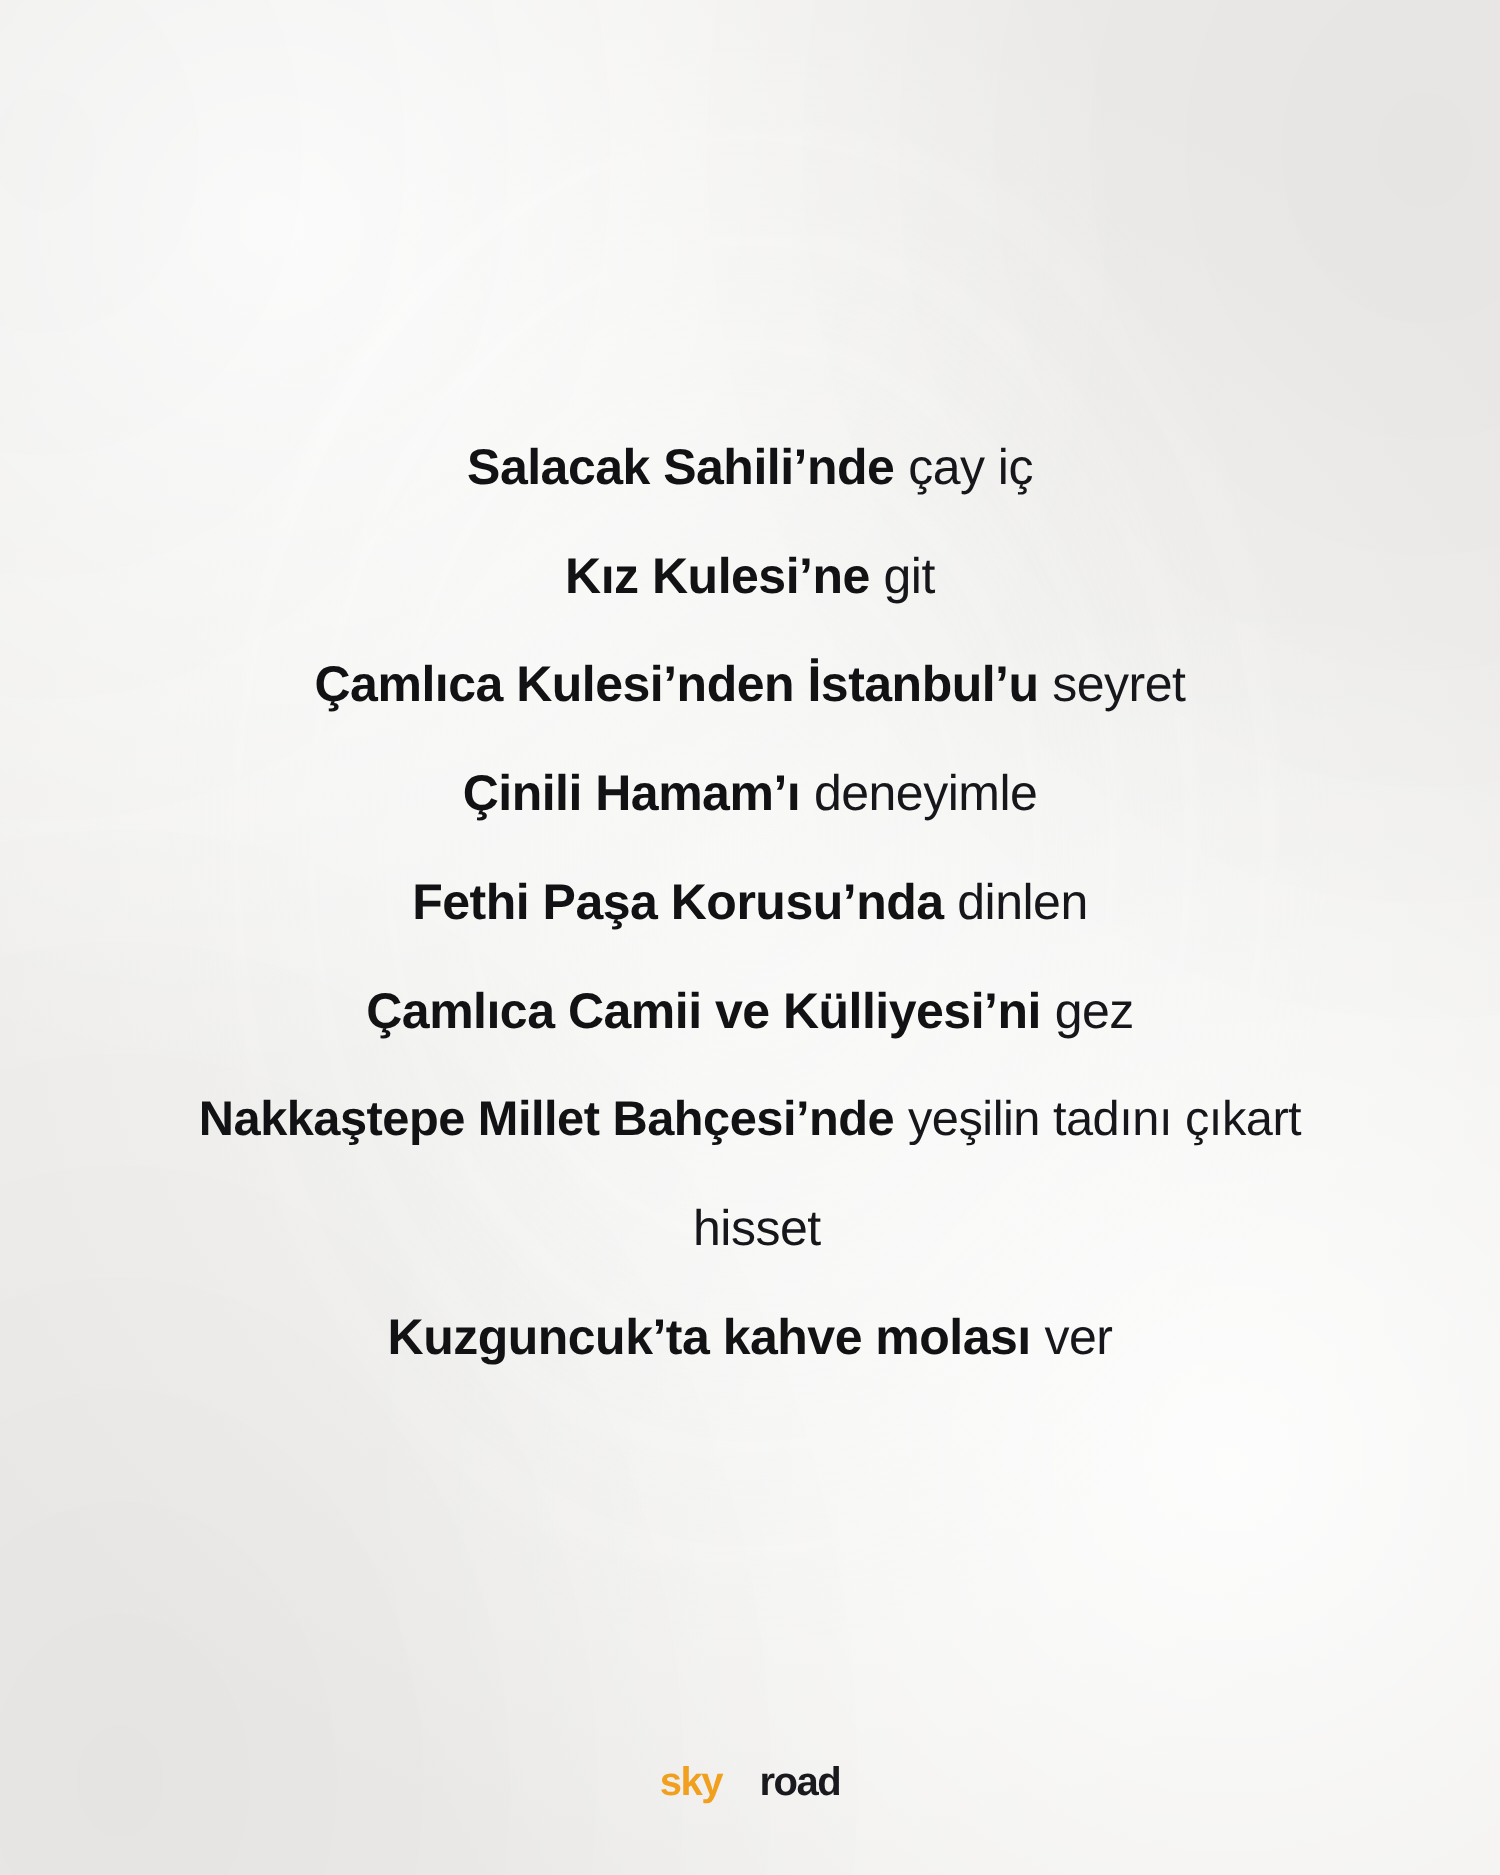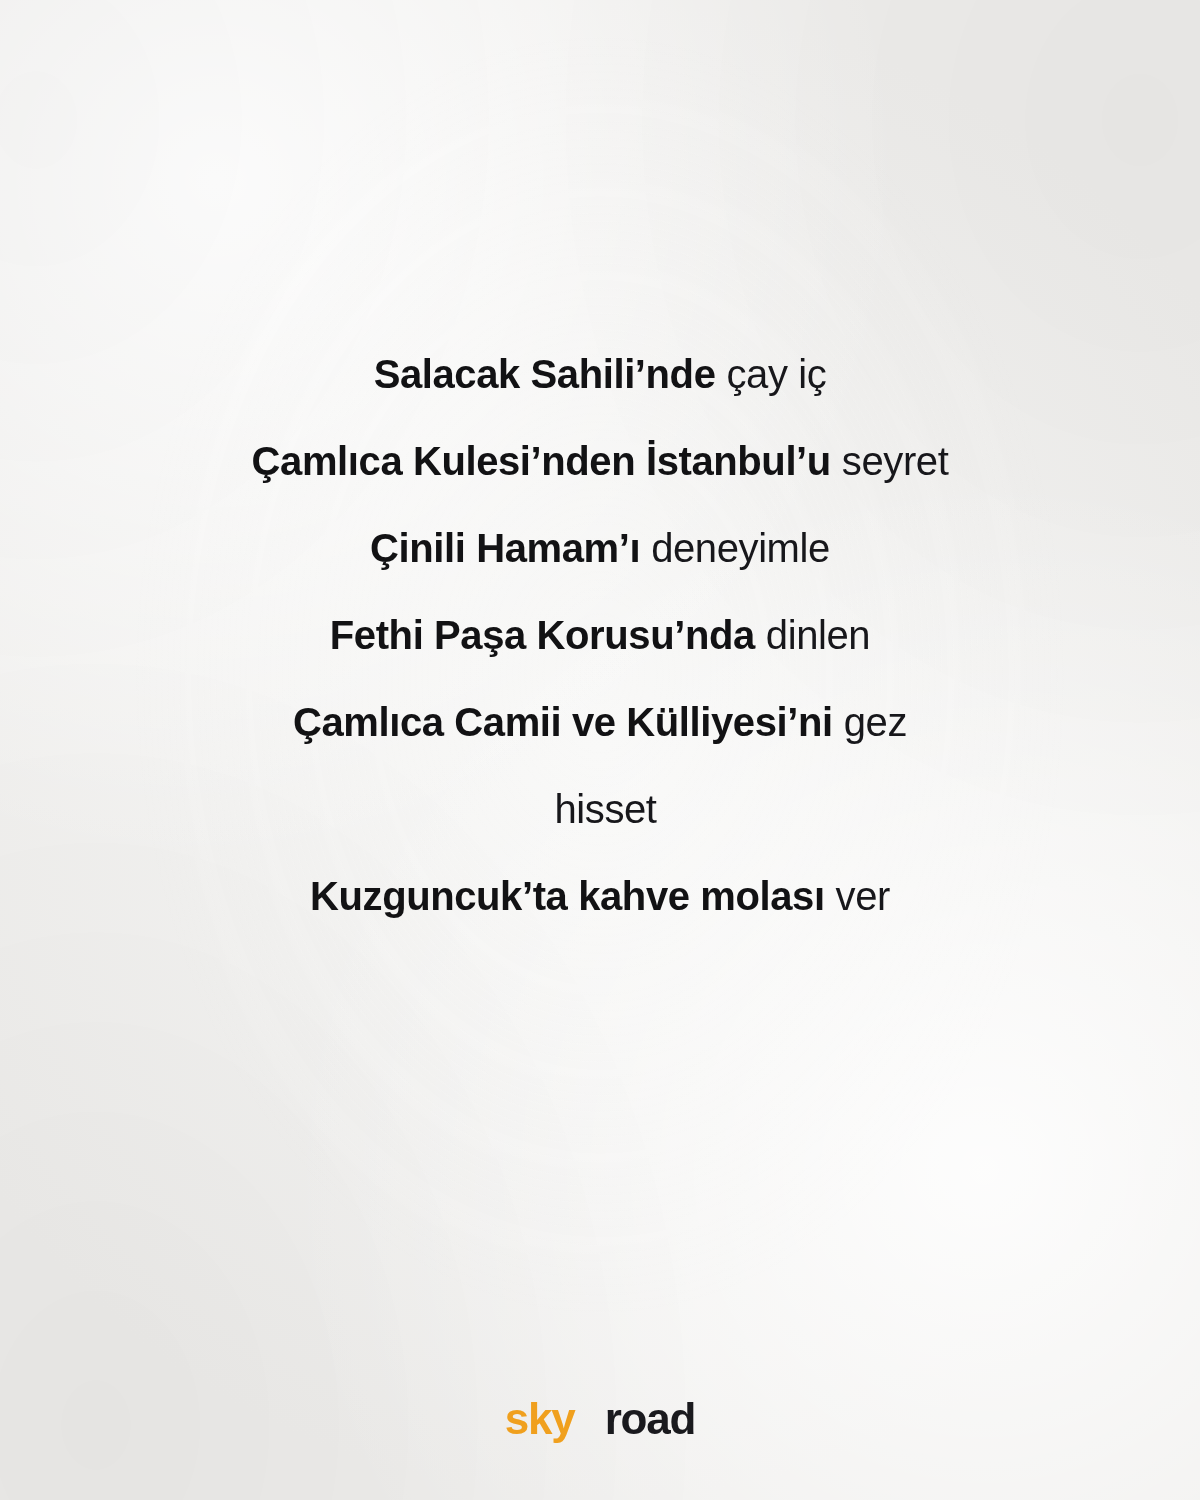--- a/index.html
+++ b/index.html
@@ -94,39 +94,43 @@
     right: 0;
     bottom: 56px;
     z-index: 2;
     display: flex;
     justify-content: center;
     align-items: baseline;
   }
   .logo {
     display: inline-flex;
     align-items: flex-start;
-    font-size: 44px;
+    font-size: 32px;
     font-weight: 700;
     letter-spacing: -1.2px;
   }
   .logo-sky { color: #f0a01e; }
   .logo-road { color: #1a1a1e; margin-left: 30px; }
 </style>
 </head>
 <body>
 
 <div class="page">
 
   <div class="tips">
 
     <div class="tip-line">
       <span class="tip-place">Salacak Sahili’nde</span>
       <span class="tip-action">çay iç</span>
     </div>
 
+    <div class="tip-line">
+      <span class="tip-place">Kız Kulesi’ne</span>
+      <span class="tip-action">git</span>
+    </div>
 
     <div class="tip-line">
       <span class="tip-place">Çamlıca Kulesi’nden İstanbul’u</span>
       <span class="tip-action">seyret</span>
     </div>
 
     <div class="tip-line">
       <span class="tip-place">Çinili Hamam’ı</span>
       <span class="tip-action">deneyimle</span>
     </div>
@@ -134,20 +138,24 @@
     <div class="tip-line">
       <span class="tip-place">Fethi Paşa Korusu’nda</span>
       <span class="tip-action">dinlen</span>
     </div>
 
     <div class="tip-line">
       <span class="tip-place">Çamlıca Camii ve Külliyesi’ni</span>
       <span class="tip-action">gez</span>
     </div>
 
+    <div class="tip-line wide">
+      <span class="tip-place">Nakkaştepe Millet Bahçesi’nde</span>
+      <span class="tip-action">yeşilin tadını çıkart</span>
+    </div>
 
 
     <div class="tip-line">
       <span class="tip-action">hisset</span>
     </div>
 
     <div class="tip-line">
       <span class="tip-place">Kuzguncuk’ta kahve molası</span>
       <span class="tip-action">ver</span>
     </div>

